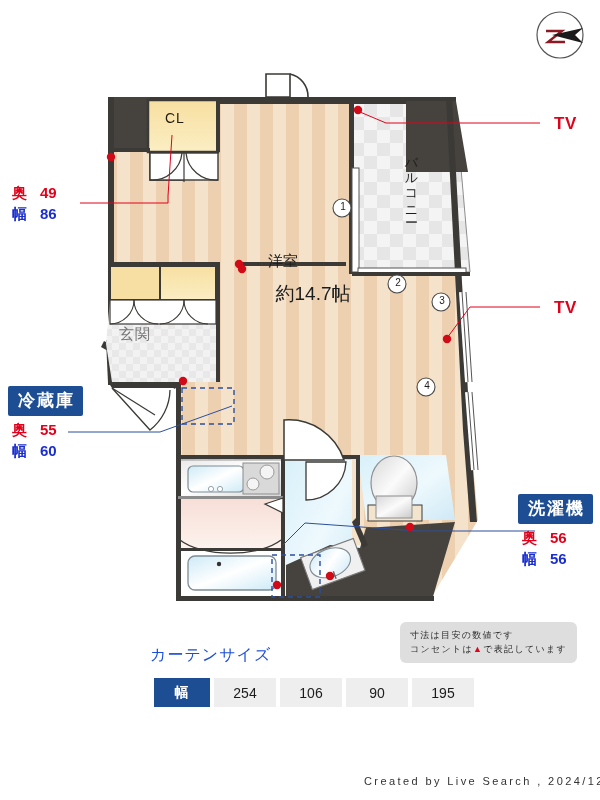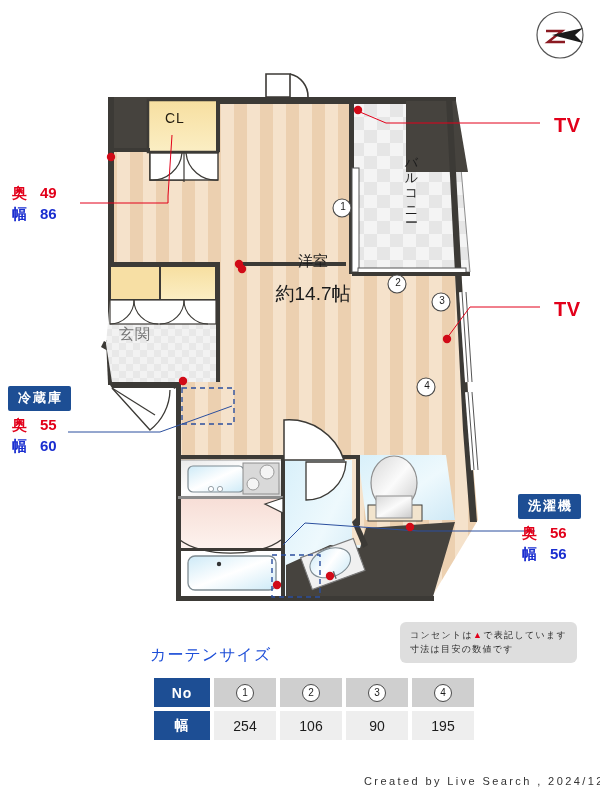--- a/index.html
+++ b/index.html
@@ -38,39 +38,39 @@
   .dim-key-oku { color: #e2001a; }
   .dim-key-haba { color: #1a2ed0; }
   .dim-val-oku { color: #e2001a; }
   .dim-val-haba { color: #1a2ed0; }
   .dim-row { display: flex; gap: 8px; }
   .dim-row .k { width: 20px; display: inline-block; }
 
   .chip {
     background: #1d4e94;
     color: #ffffff;
-    font-size: 13px;
+    font-size: 17px;
     font-weight: bold;
     letter-spacing: 2px;
     padding: 3px 8px 4px 10px;
     display: inline-block;
     border-radius: 2px;
   }
 
   .tv-label {
     color: #e2001a;
-    font-size: 20px;
+    font-size: 17px;
     font-weight: bold;
     letter-spacing: 0.5px;
   }
 
   .room-name {
     font-size: 15px;
     color: #1c1c1c;
-    text-align: center;
+    text-align: left;
     line-height: 22px;
   }
   .room-size {
     font-size: 19px;
     color: #1c1c1c;
     text-align: center;
   }
   .cl-label {
     font-size: 14px;
     color: #221c10;
@@ -448,37 +448,30 @@
   <div class="abs genkan-label" style="left:119px; top:325px;">玄関</div>
 
   <div class="abs balcony-label" style="left:403px; top:148px;">バルコニー</div>
 
   <div class="abs" style="left:336px; top:201px; width:14px; text-align:center; font-size:10px; color:#1c1c1c;">1</div>
   <div class="abs" style="left:391px; top:277px; width:14px; text-align:center; font-size:10px; color:#1c1c1c;">2</div>
   <div class="abs" style="left:435px; top:295px; width:14px; text-align:center; font-size:10px; color:#1c1c1c;">3</div>
   <div class="abs" style="left:420px; top:380px; width:14px; text-align:center; font-size:10px; color:#1c1c1c;">4</div>
 
   <div class="abs note-box" style="left:400px; top:622px;">
+    <div>寸法は目安の数値です</div>
     <div>
       <span>コンセントは</span><span class="note-tri">▲</span><span>で表記しています</span>
     </div>
-    <div>寸法は目安の数値です</div>
   </div>
 
   <div class="abs" style="left:150px; top:645px;">
     <div class="curtain-title" style="width:300px; margin-bottom:8px;">カーテンサイズ</div>
     <table class="curtain">
       <tbody>
-        <tr class="hdr">
-          <th>No</th>
-          <td><span class="numcirc">1</span></td>
-          <td><span class="numcirc">2</span></td>
-          <td><span class="numcirc">3</span></td>
-          <td><span class="numcirc">4</span></td>
-        </tr>
         <tr>
           <th>幅</th>
           <td>254</td>
           <td>106</td>
           <td>90</td>
           <td>195</td>
         </tr>
       </tbody>
     </table>
   </div>

